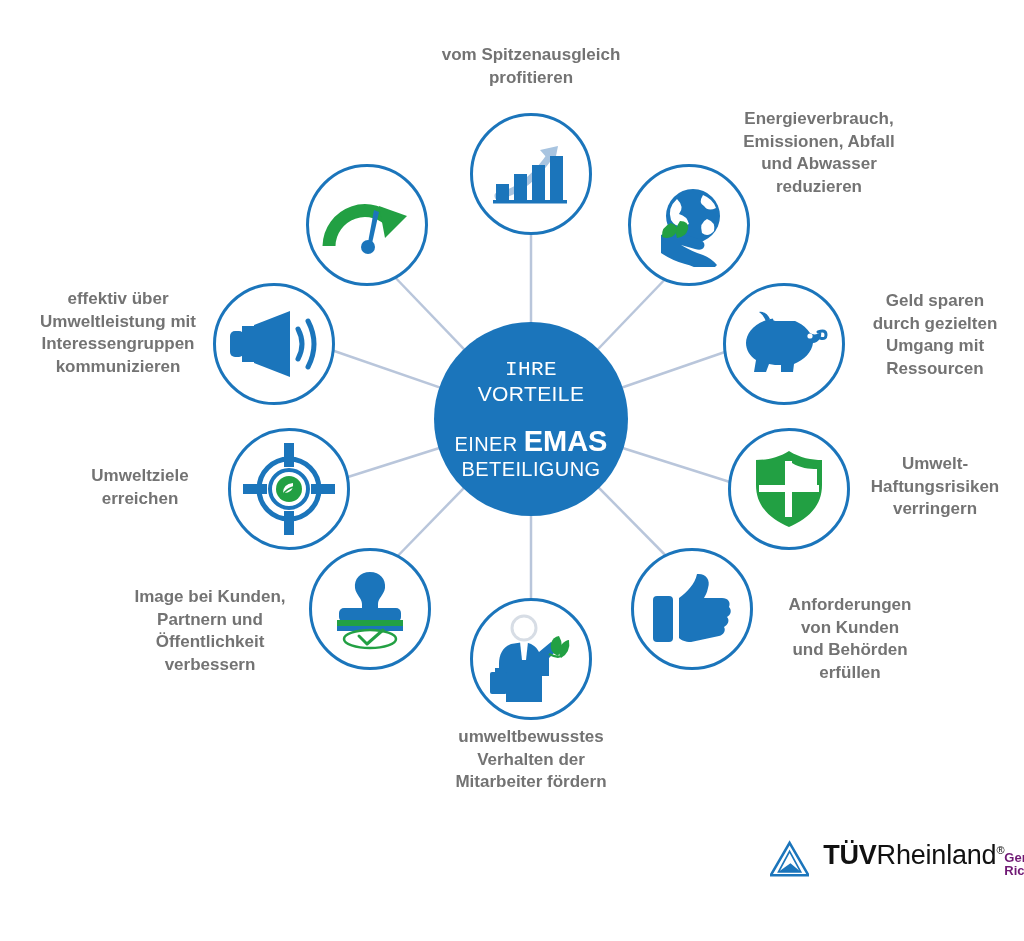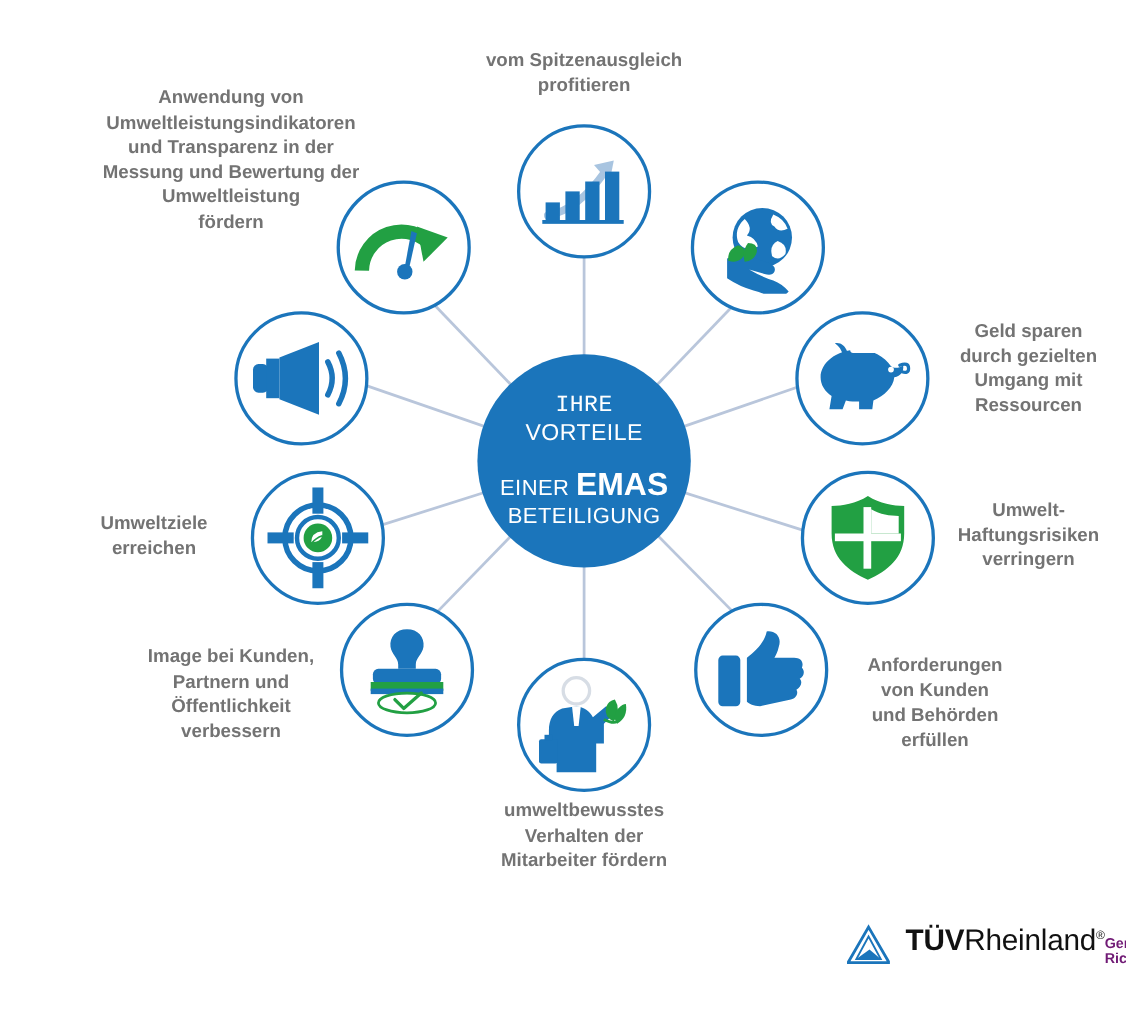--- a/index.html
+++ b/index.html
@@ -111,20 +111,24 @@
     <svg width="84" height="84" viewBox="0 0 84 84">
       <circle cx="46" cy="33" r="27" fill="#1b75bb"></circle>
       <path d="M30 16 q8 8 2 15 q8 2 10 10 q-12 6 -18 -4 q-4 -12 6 -21 Z" fill="#ffffff"></path>
       <path d="M56 12 q10 4 13 13 q-8 4 -12 -2 q-6 -3 -1 -11 Z" fill="#ffffff"></path>
       <path d="M60 36 q9 3 7 12 q-6 7 -12 2 q-3 -10 5 -14 Z" fill="#ffffff"></path>
       <path d="M14 52 q10 -5 20 -2 l18 6 q7 3 5 8 q-2 4 -9 2 l-14 -4 q12 7 22 10 q8 3 14 10 l-10 10 q-10 -8 -22 -11 q-12 -3 -24 -11 Z" fill="#1b75bb"></path>
       <path d="M24 40 q-10 4 -9 14 q9 3 14 -4 q4 -7 -5 -10 Z" fill="#22a043"></path>
       <path d="M33 38 q-6 8 -3 17 q9 -1 11 -9 q1 -8 -8 -8 Z" fill="#22a043"></path>
     </svg>
   </div>
+  <div class="label" style="left:706px;top:108px;width:226px;">Energieverbrauch,
+Emissionen, Abfall
+und Abwasser
+reduzieren</div>
 
   <div class="node" style="left:723px;top:283px;width:122px;height:122px;">
     <svg width="88" height="68" viewBox="0 0 88 68">
       <path d="M40 8 C20 8 6 20 6 33 C6 40 10 46 16 50 L14 62 L26 62 L29 54 C33 55 37 55 41 55 L41 62 L53 62 L54 54 C64 50 72 42 73 33 C79 32 82 27 81 22 C77 25 73 25 70 23 C64 14 53 8 40 8 Z" fill="#1b75bb"></path>
       <rect x="33" y="6" width="24" height="5" rx="2.5" fill="#ffffff"></rect>
       <path d="M30 9 C28 4 24 1 19 2 C23 5 25 8 26 12 Z" fill="#1b75bb"></path>
       <circle cx="70" cy="26" r="2.6" fill="#ffffff"></circle>
       <path d="M78 22 q8 -3 8 3 q0 5 -6 3" stroke="#1b75bb" stroke-width="3" fill="none" stroke-linecap="round"></path>
     </svg>
   </div>
@@ -205,35 +209,33 @@
 
   <div class="node" style="left:213px;top:283px;width:122px;height:122px;">
     <svg width="92" height="70" viewBox="0 0 92 70">
       <rect x="2" y="22" width="14" height="26" rx="5" fill="#1b75bb"></rect>
       <rect x="14" y="17" width="12" height="36" fill="#1b75bb"></rect>
       <path d="M26 16 L62 2 L62 68 L26 54 Z" fill="#1b75bb"></path>
       <path d="M70 20 q8 15 0 30" stroke="#1b75bb" stroke-width="5" fill="none" stroke-linecap="round"></path>
       <path d="M80 12 q12 23 0 46" stroke="#1b75bb" stroke-width="5" fill="none" stroke-linecap="round"></path>
     </svg>
   </div>
+  <div class="label" style="left:25px;top:288px;width:186px;">effektiv über
+Umweltleistung mit
+Interessengruppen
+kommunizieren</div>
 
   <div class="node" style="left:306px;top:164px;width:122px;height:122px;">
     <svg width="92" height="70" viewBox="0 0 92 70">
       <path d="M8 56 A36 36 0 0 1 72 34" stroke="#22a043" stroke-width="13" fill="none" stroke-linecap="butt"></path>
       <path d="M58 16 L86 26 L64 48 Z" fill="#22a043"></path>
       <path d="M46 58 L53 20 L58 22 L50 58 Z" fill="#1b75bb"></path>
       <circle cx="47" cy="57" r="7" fill="#1b75bb"></circle>
     </svg>
   </div>
-  <div class="label" style="left:60px;top:78px;width:300px;">Anwendung von
-Umweltleistungsindikatoren
-und Transparenz in der
-Messung und Bewertung der
-Umweltleistung
-fördern</div>
 
   <div class="logo">
     <svg width="46" height="42" viewBox="0 0 46 42">
       <path d="M23 2 L45 40 L1 40 Z" fill="none" stroke="#1b75bb" stroke-width="3"></path>
       <path d="M23 12 L36 36 L10 36 Z" fill="none" stroke="#1b75bb" stroke-width="2"></path>
       <path d="M10 36 L36 36 L24 26 Z" fill="#1b75bb"></path>
     </svg>
     <div class="wordmark">
       <div class="row1"><span class="tuv">TÜV</span><span class="rhein">Rheinland</span><span class="reg">®</span></div>
       <div class="row2">Genau. Richtig.</div>

